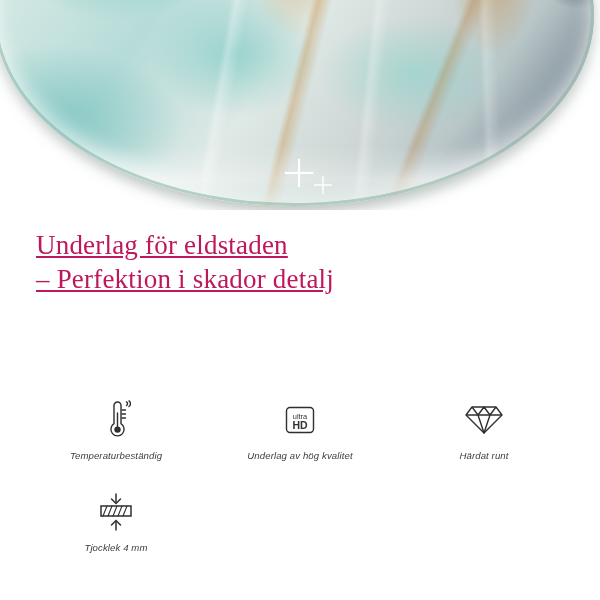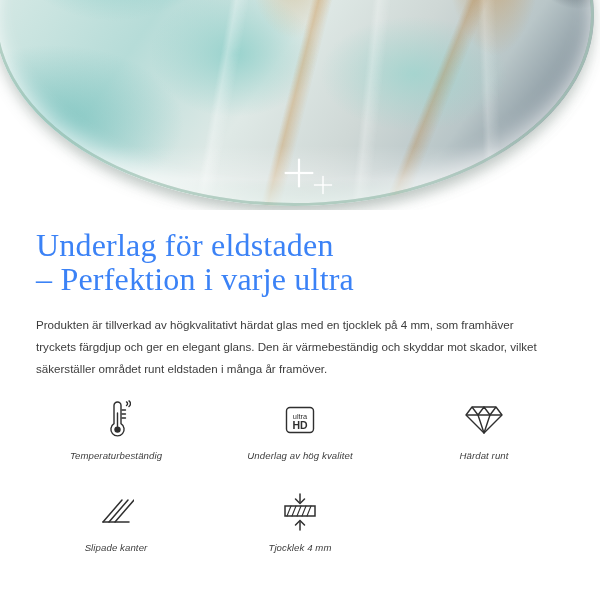--- a/index.html
+++ b/index.html
@@ -118,25 +118,26 @@
 
   
   .content {
     position: absolute;
     top: 228px;
     left: 36px;
     width: 528px;
   }
   .headline {
     font-family: "Liberation Serif", serif;
-    font-size: 32px;
+    font-size: 27px;
     line-height: 34px;
-    color: #3b82f6;
+    color: #be185d;
     font-weight: 400;
     letter-spacing: .2px;
+    text-decoration: underline;
   }
   .headline .l2 { display: block; }
   .body {
     margin-top: 18px;
     font-size: 11.6px;
     line-height: 22px;
     color: #3c3c3c;
     max-width: 512px;
   }
 
@@ -188,23 +189,22 @@
         <div class="disc-edge"></div>
       </div>
       <div class="sparkle s1"></div>
       <div class="sparkle s2"></div>
     </div>
   </div>
 
   <div class="content">
     <h1 class="headline">
       <span class="l1">Underlag för eldstaden</span>
-      <span class="l2">– Perfektion i varje ultra</span>
+      <span class="l2">– Perfektion i skador detalj</span>
     </h1>
-    <p class="body">Produkten är tillverkad av högkvalitativt härdat glas med en tjocklek på 4 mm, som framhäver tryckets färgdjup och ger en elegant glans. Den är värmebeständig och skyddar mot skador, vilket säkerställer området runt eldstaden i många år framöver.</p>
   </div>
 
   <div class="features">
 
     <div class="feature">
       <span class="glyph">
         <svg width="30" height="42" viewBox="0 0 30 42" fill="none" stroke="#2f2f2f" stroke-width="1.4" stroke-linecap="round">
           <path d="M13 6.5a3.5 3.5 0 0 1 7 0v18.2a6.6 6.6 0 1 1-7 0z"></path>
           <circle cx="16.5" cy="30.6" r="3.2" fill="#2f2f2f" stroke="none"></circle>
           <line x1="16.5" y1="14" x2="16.5" y2="28"></line>
@@ -235,31 +235,20 @@
         <svg width="40" height="36" viewBox="0 0 40 36" fill="none" stroke="#2f2f2f" stroke-width="1.4" stroke-linejoin="round">
           <path d="M8 5h24l6 8-18 18L2 13z"></path>
           <path d="M2 13h36"></path>
           <path d="M8 5l6 8 6-8 6 8 6-8"></path>
           <path d="M14 13l6 18 6-18"></path>
         </svg>
       </span>
       <span class="caption">Härdat runt</span>
     </div>
 
-    <div class="feature">
-      <span class="glyph">
-        <svg width="36" height="34" viewBox="0 0 36 34" fill="none" stroke="#2f2f2f" stroke-width="1.5" stroke-linecap="round">
-          <path d="M5 27 L24 5"></path>
-          <path d="M11 27 L30 5"></path>
-          <path d="M17 27 L36 5"></path>
-          <path d="M5 27 L31 27"></path>
-        </svg>
-      </span>
-      <span class="caption">Slipade kanter</span>
-    </div>
 
     <div class="feature">
       <span class="glyph">
         <svg width="42" height="40" viewBox="0 0 42 40" fill="none" stroke="#2f2f2f" stroke-width="1.5" stroke-linecap="round">
           <path d="M21 2 L21 10"></path>
           <path d="M16.5 7 L21 11.5 L25.5 7"></path>
           <rect x="6" y="14" width="30" height="10" stroke="#2f2f2f" stroke-width="1.5"></rect>
           <path d="M8 24 L12 14 M13 24 L17 14 M18 24 L22 14 M23 24 L27 14 M28 24 L32 14" stroke-width="1.1"></path>
           <path d="M21 38 L21 30"></path>
           <path d="M16.5 33 L21 28.5 L25.5 33"></path>

